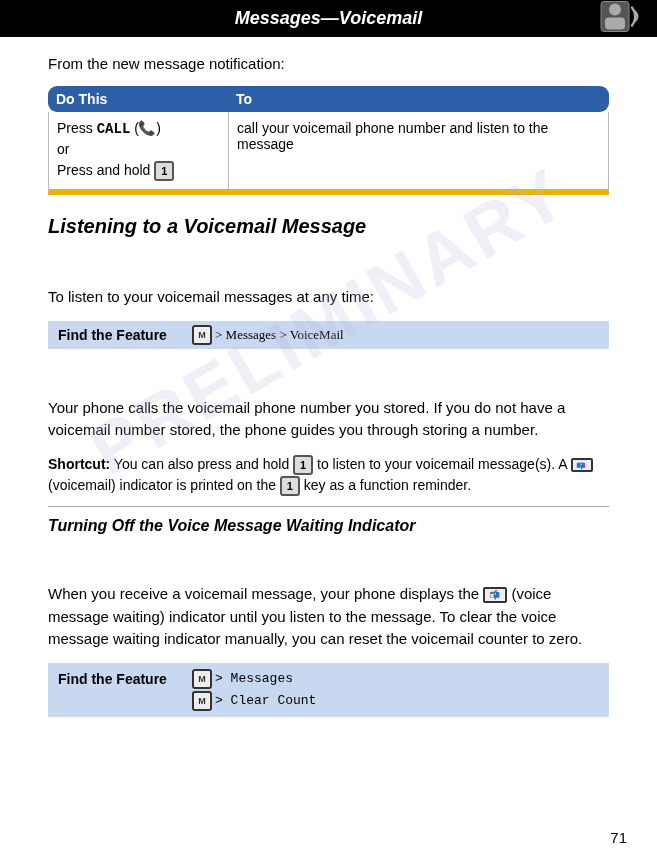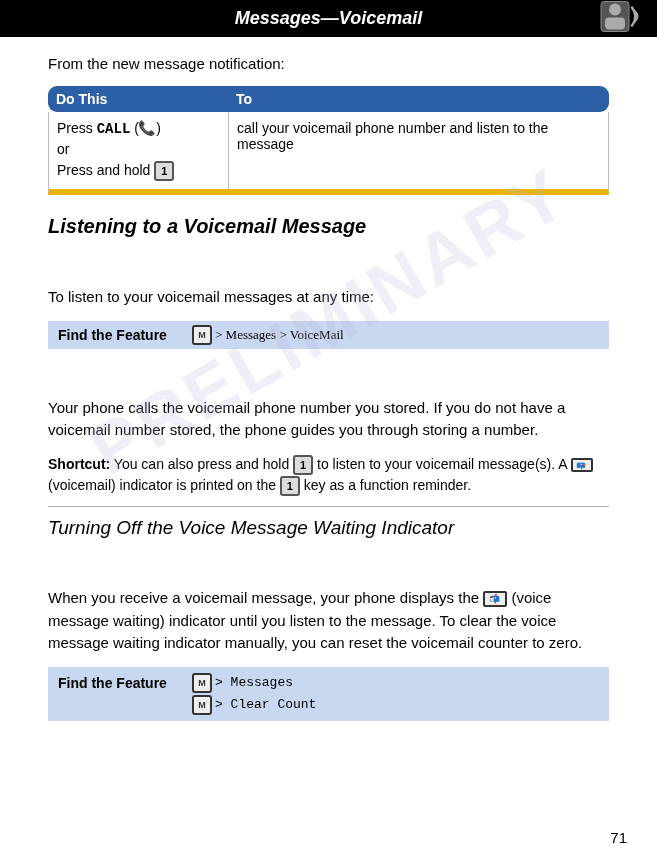--- a/index.html
+++ b/index.html
@@ -95,23 +95,23 @@
     
     .section-heading {
       font-size: 20px;
       font-style: italic;
       font-weight: bold;
       margin-bottom: 10px;
       margin-top: 4px;
     }
 
     .subsection-heading {
-      font-size: 19px;
+      font-size: 16px;
       font-style: italic;
-      font-weight: normal;
+      font-weight: bold;
       margin-bottom: 10px;
       margin-top: 4px;
     }
 
     .para-text {
       font-size: 15px;
       margin-bottom: 12px;
       line-height: 1.5;
       margin-top: 48px;
     }

